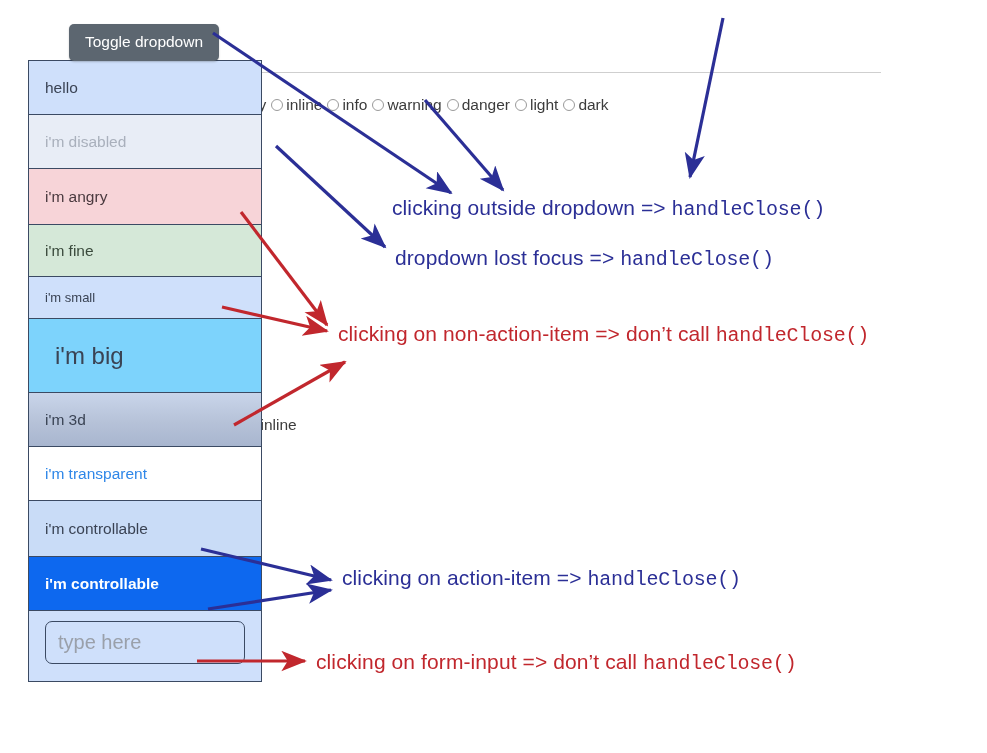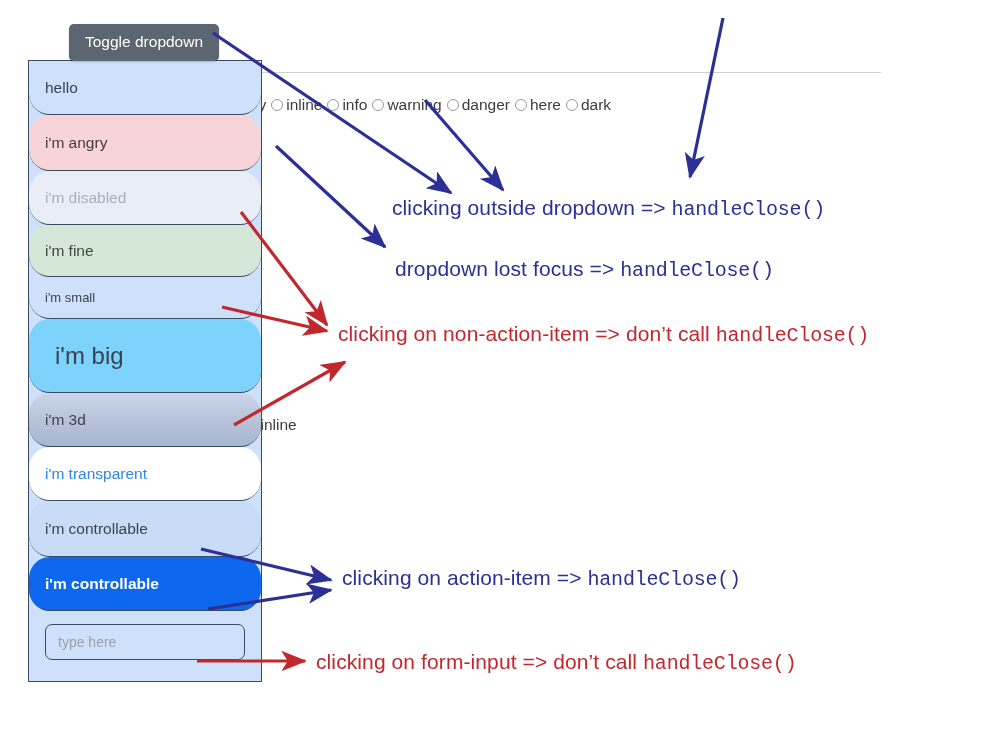--- a/index.html
+++ b/index.html
@@ -114,42 +114,41 @@
     box-sizing: border-box;
     width: 100%;
     border-bottom: 1px solid #3b4a63;
     display: flex;
     align-items: center;
     padding: 0 16px;
     font-size: 15.5px;
     color: #3a4354;
     cursor: pointer;
     position: relative;
-    border-radius: 21px;
   }
   .dd-item.it-hello       { height: 54px;  background: #cfe0fb; color:#3a4354; }
   .dd-item.it-disabled    { height: 54px;  background: #e8edf6; color: #a9b0bc; cursor: default; }
   .dd-item.it-angry       { height: 56px;  background: #f7d4d8; color: #4a3a3f; }
   .dd-item.it-fine        { height: 52px;  background: #d5e8d8; color: #3a4a3c; }
   .dd-item.it-small       { height: 42px;  background: #cfe0fb; font-size: 13px; }
   .dd-item.it-big         { height: 74px;  background: #7dd3fc; font-size: 24px; padding-left: 26px; }
   .dd-item.it-3d          { height: 54px;  background: linear-gradient(180deg,#c9d5ea 0%,#b6c2d8 55%,#a8b6cf 100%); }
   .dd-item.it-transparent { height: 54px;  background: #ffffff; color: #2f87e8; }
   .dd-item.it-ctrl-a      { height: 56px;  background: #c9dcf7; }
   .dd-item.it-ctrl-b      { height: 54px;  background: #0d68ef; color: #ffffff; font-weight: bold; }
   .dd-item.it-input       { height: 62px;  background: #cfe0fb; border-bottom: none; cursor: default; }
 
   .dd-input {
     width: 100%;
     box-sizing: border-box;
     padding: 9px 12px;
     border: 1px solid #3b4a63;
     border-radius: 7px;
     background: transparent;
-    font-size: 14px;
+    font-size: 20px;
     font-family: "Liberation Sans", sans-serif;
     color: #3a4354;
     outline: none;
   }
   .dd-input::placeholder { color: #9aa0aa; }
 
   
   #annotations-svg {
     position: absolute;
     inset: 0;
@@ -165,21 +164,21 @@
   }
   .anno.blue { color: #2b2f96; }
   .anno.red  { color: #c1272d; }
   .mono {
     font-family: Liberation Mono, monospace;
     font-size: 20px;
     letter-spacing: -0.2px;
   }
 
   .a1 { left: 392px; top: 196px; }
-  .a2 { left: 395px; top: 246px; margin-top: 11px; }
+  .a2 { left: 395px; top: 246px; }
   .a3 { left: 338px; top: 322px; }
   .a4 { left: 342px; top: 566px; }
   .a5 { left: 316px; top: 650px; }
 </style>
 </head>
 <body>
 
 <div id="page-bg">
 
   <div class="hrule"></div>
@@ -201,21 +200,21 @@
     <span class="radio-opt">
       <span class="radio-dot"></span>
       <span class="radio-label">warning</span>
     </span>
     <span class="radio-opt">
       <span class="radio-dot"></span>
       <span class="radio-label">danger</span>
     </span>
     <span class="radio-opt">
       <span class="radio-dot"></span>
-      <span class="radio-label">here</span>
+      <span class="radio-label">light</span>
     </span>
     <span class="radio-opt">
       <span class="radio-dot"></span>
       <span class="radio-label">dark</span>
     </span>
   </div>
 
   <div class="form-row sizes">
     <span class="lbl">Size:</span>
     <span class="radio-opt">
@@ -253,25 +252,25 @@
     </span>
   </div>
 </div>
 
 <button id="toggle-button">Toggle dropdown</button>
 
 <div id="dropdown">
   <div class="dd-item it-hello">
     <span>hello</span>
   </div>
+  <div class="dd-item it-disabled">
+    <span>i'm disabled</span>
+  </div>
   <div class="dd-item it-angry">
     <span>i'm angry</span>
-  </div>
-  <div class="dd-item it-disabled">
-    <span>i'm disabled</span>
   </div>
   <div class="dd-item it-fine">
     <span>i'm fine</span>
   </div>
   <div class="dd-item it-small">
     <span>i'm small</span>
   </div>
   <div class="dd-item it-big">
     <span>i'm big</span>
   </div>

